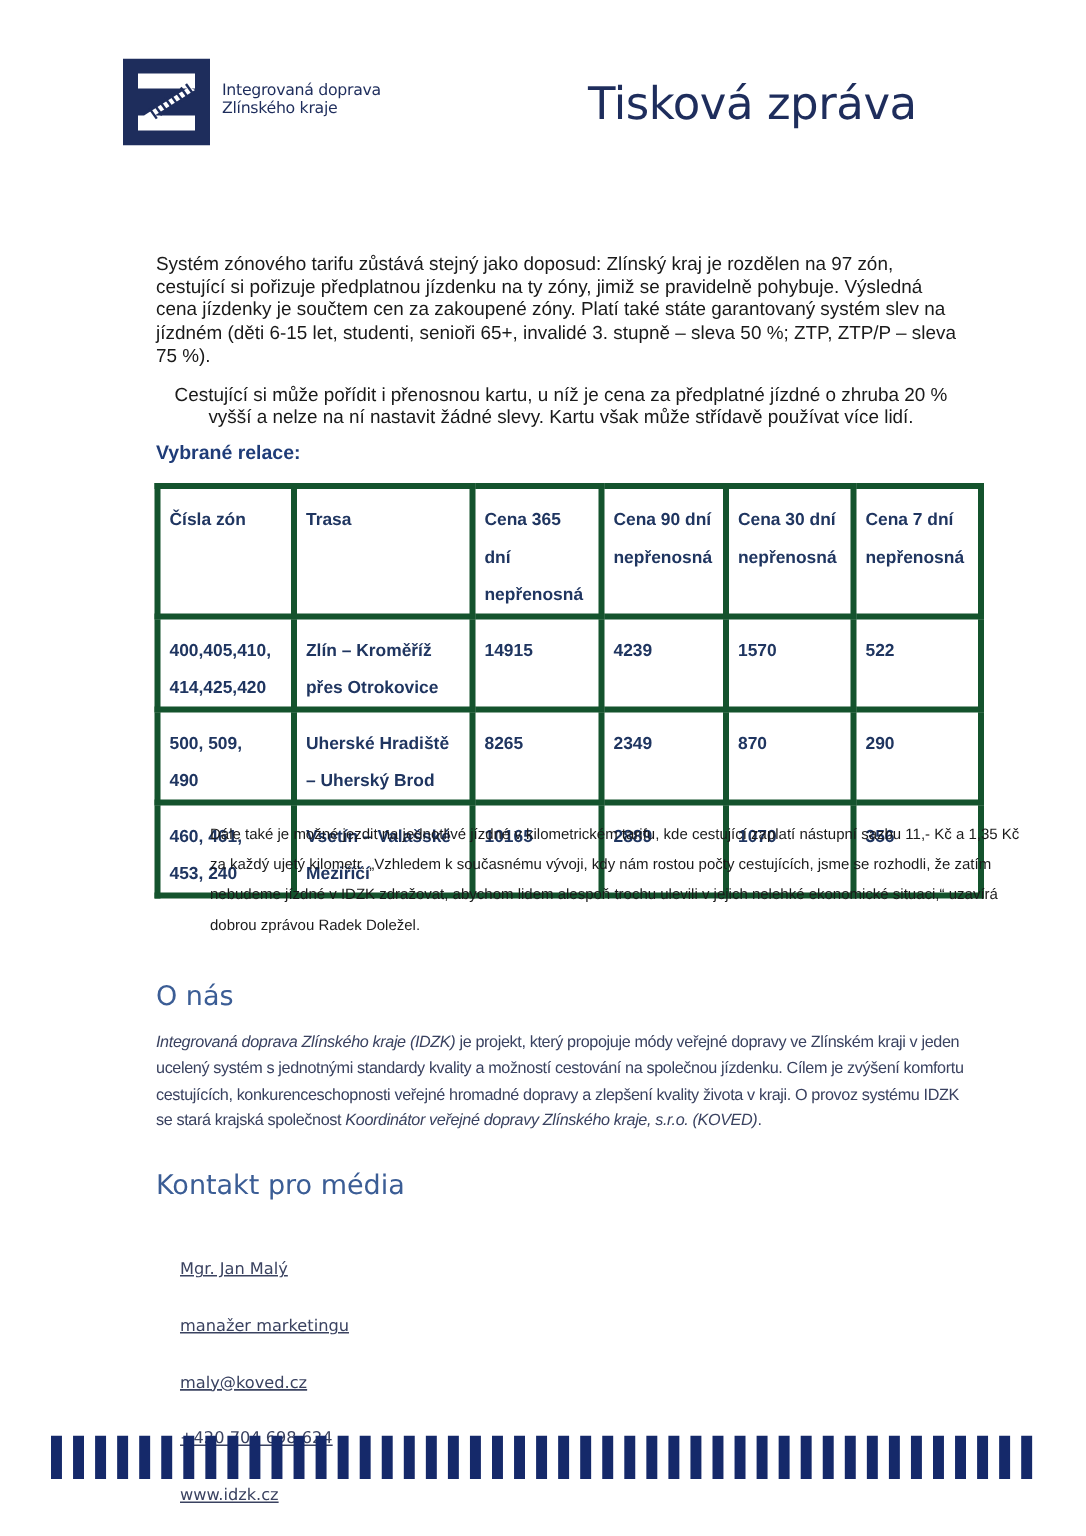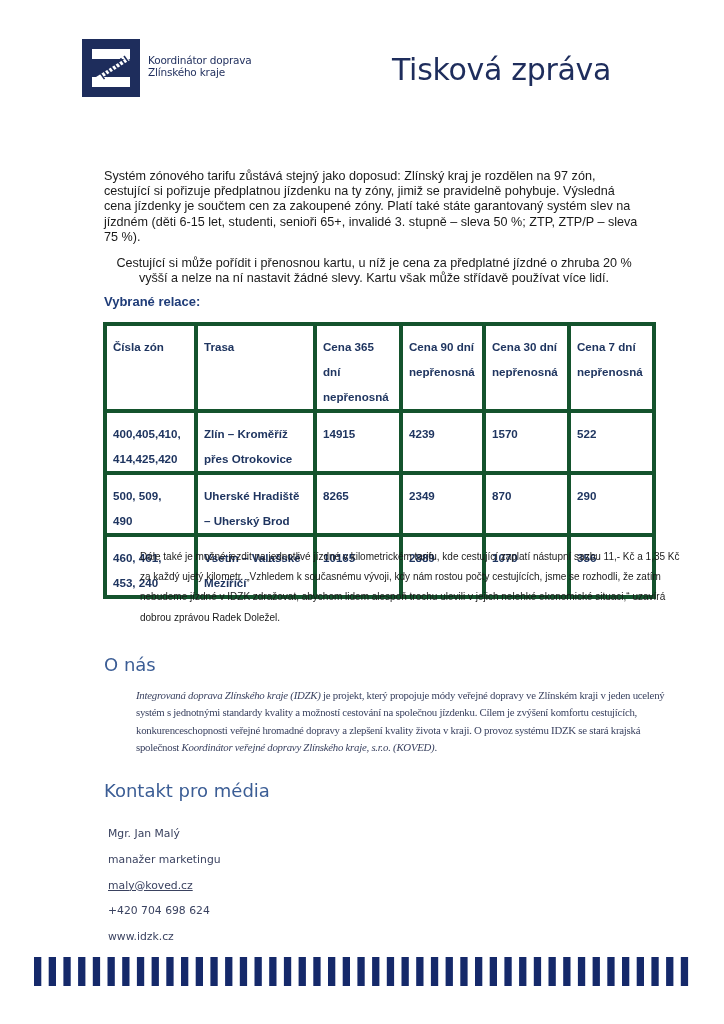--- a/index.html
+++ b/index.html
@@ -17,26 +17,26 @@
   table.relace { position: absolute; left: 103px; top: 322px; border-collapse: collapse; font-family: "Liberation Sans", sans-serif; font-size: 11.6px; font-weight: bold; color: #1f3560; }
   table.relace td, table.relace th { border: 4px solid #14532d; vertical-align: top; text-align: left; padding: 8px 6px 0 6px; line-height: 25px; font-weight: bold; }
   table.relace tr { height: 50px; }
   .c1 { width: 75px; } .c2 { width: 103px; } .c3 { width: 70px; } .c4 { width: 67px; } .c5 { width: 69px; } .c6 { width: 69px; }
 
   #p3 { top: 547px; line-height: 20.2px; font-size: 10px; margin-left: 36px; }
 
   .section-h { position: absolute; left: 104px; font-family: "DejaVu Sans", sans-serif; font-size: 18px; color: #3b5d95; font-weight: normal; }
   #h-about { top: 654px; }
   #h-contact { top: 780px; }
-  .about { position: absolute; left: 104px; top: 687px; width: 540px; font-family: Liberation Serif, serif; font-size: 10.8px; line-height: 17.3px; color: #3a4260; letter-spacing: -0.25px; margin-left: 32px; }
+  .about { position: absolute; left: 104px; top: 687px; width: 540px; font-family: Liberation Sans, sans-serif; font-size: 10.8px; line-height: 17.3px; color: #3a4260; letter-spacing: -0.25px; }
   .about i { font-style: italic; }
 
   .contact { position: absolute; left: 104px; top: 819px; font-family: "DejaVu Sans", sans-serif; font-size: 10.8px; line-height: 21.8px; color: #3a4260; }
   .contact a { color: #3a4260; text-decoration: underline; }
-  .contact div { margin: 4px; }
+  .contact div { margin: 16px; text-decoration: underline; }
 
   .stripes { position: absolute; left: 34px; top: 957px; height: 29px; width: 660px; }
 </style>
 </head>
 <body>
 
 <svg class="logo" viewBox="0 0 58 58">
   <rect x="0" y="0" width="58" height="58" fill="#1e2d5c"></rect>
   <rect x="10" y="10" width="38" height="10" fill="#ffffff"></rect>
   <rect x="10" y="38" width="38" height="10" fill="#ffffff"></rect>
@@ -48,21 +48,21 @@
     <line x1="38.5" y1="19.3" x2="43.5" y2="26.3"></line>
     <line x1="35" y1="21.6" x2="40" y2="28.6"></line>
     <line x1="31.5" y1="23.9" x2="36.5" y2="30.9"></line>
     <line x1="28" y1="26.2" x2="33" y2="33.2"></line>
     <line x1="24.5" y1="28.5" x2="29.5" y2="35.5"></line>
     <line x1="21" y1="30.8" x2="26" y2="37.8"></line>
     <line x1="17.5" y1="33.1" x2="22.5" y2="40.1"></line>
   </g>
 </svg>
 <div class="logo-text">
-  <div>Koordinátor doprava</div>
+  <div>Integrovaná doprava</div>
   <div>Zlínského kraje</div>
 </div>
 <div class="doc-title">Tisková zpráva</div>
 
 <p class="para" id="p1">Systém zónového tarifu zůstává stejný jako doposud: Zlínský kraj je rozdělen na 97 zón, cestující si pořizuje předplatnou jízdenku na ty zóny, jimiž se pravidelně pohybuje. Výsledná cena jízdenky je součtem cen za zakoupené zóny. Platí také státe garantovaný systém slev na jízdném (děti 6-15 let, studenti, senioři 65+, invalidé 3. stupně – sleva 50 %; ZTP, ZTP/P – sleva 75 %).</p>
 <p class="para" id="p2">Cestující si může pořídit i přenosnou kartu, u níž je cena za předplatné jízdné o zhruba 20 % vyšší a nelze na ní nastavit žádné slevy. Kartu však může střídavě používat více lidí.</p>
 <div class="subhead">Vybrané relace:</div>
 
 <table class="relace">
   <tbody>

